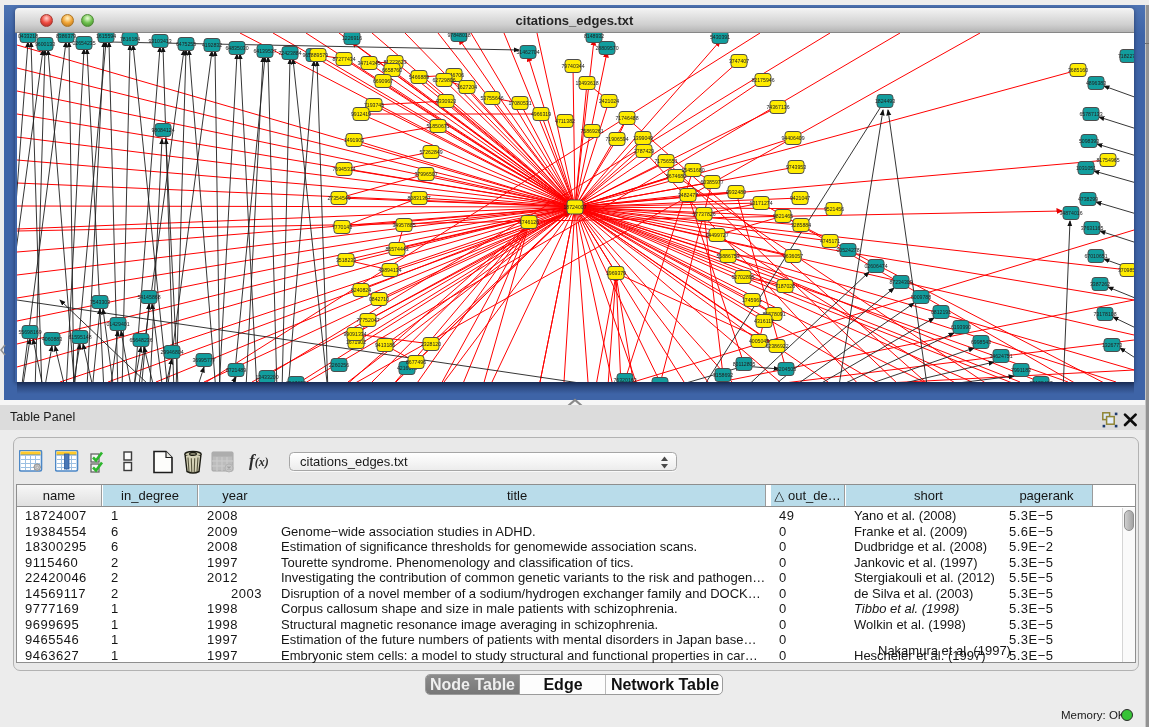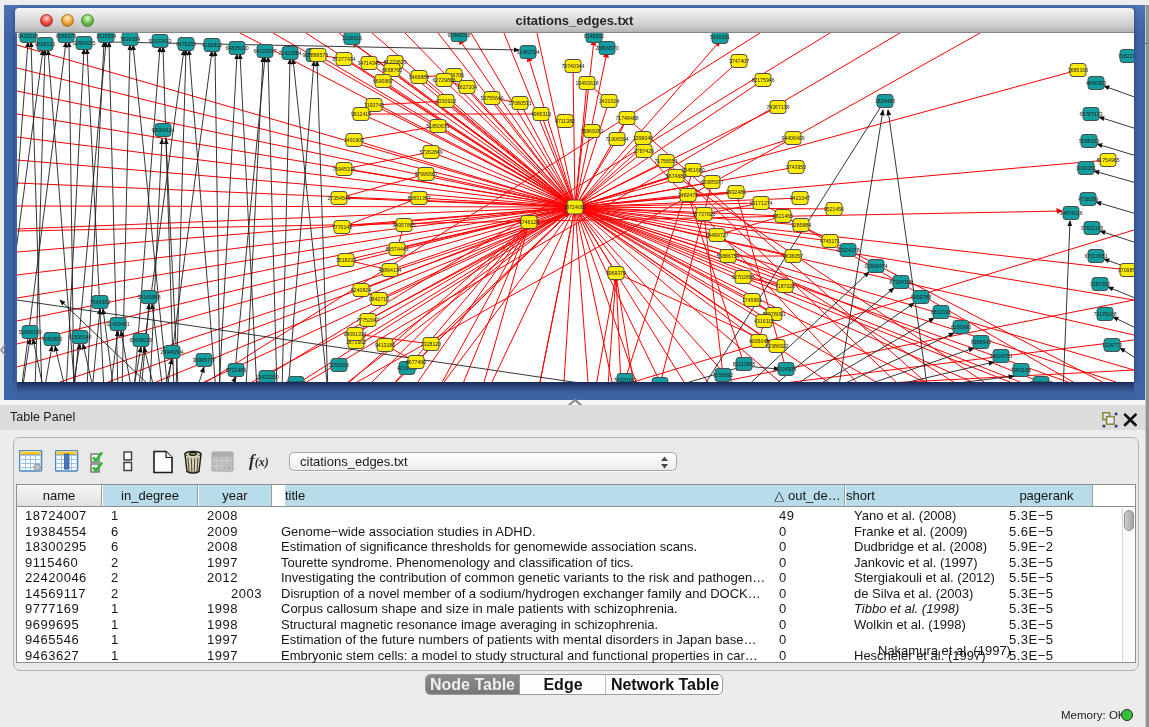--- a/index.html
+++ b/index.html
@@ -692,23 +692,23 @@
     <path d="M4.5,12.5L8,8H1z" fill="#4a4a4a"></path>
     </svg>
 </div>
 
 <div style="position:absolute;left:16px;top:484px;width:1120px;height:179px;background:#fff;
      border:1px solid #8e8e8e;font-size:13px;color:#151515;">
   <div style="position:absolute;left:0;top:0;width:1118px;height:22px;border-bottom:1px solid #8e8e8e;">
     <div style="position:absolute;left:0px;top:0;width:85px;height:21px;background:linear-gradient(#f7f7f7,#e0e0e0);border-right:1px solid #9b9b9b;text-align:center;line-height:21px;overflow:hidden;white-space:nowrap">name</div>
 <div style="position:absolute;left:86px;top:0;width:95px;height:21px;background:#b9dcea;border-right:1px solid #9b9b9b;text-align:center;line-height:21px;overflow:hidden;white-space:nowrap">in_degree</div>
 <div style="position:absolute;left:182px;top:0;width:73px;height:21px;background:#b9dcea;border-right:1px solid #9b9b9b;text-align:center;line-height:21px;overflow:hidden;white-space:nowrap">year</div>
-<div style="position:absolute;left:268px;top:0;width:497px;height:21px;background:#b9dcea;border-right:1px solid #9b9b9b;text-align:left;line-height:21px;overflow:hidden;white-space:nowrap">title</div>
+<div style="position:absolute;left:252px;top:0;width:497px;height:21px;background:#b9dcea;border-right:1px solid #9b9b9b;text-align:center;line-height:21px;overflow:hidden;white-space:nowrap">title</div>
 <div style="position:absolute;left:754px;top:0;width:74px;height:21px;background:#b9dcea;border-right:1px solid #9b9b9b;text-align:center;line-height:21px;overflow:hidden;white-space:nowrap">△ out_de…</div>
-<div style="position:absolute;left:829px;top:0;width:166px;height:21px;background:#b9dcea;border-right:1px solid #9b9b9b;text-align:left;line-height:21px;overflow:hidden;white-space:nowrap">short</div>
+<div style="position:absolute;left:829px;top:0;width:166px;height:21px;background:#b9dcea;border-right:1px solid #9b9b9b;text-align:center;line-height:21px;overflow:hidden;white-space:nowrap">short</div>
 <div style="position:absolute;left:984px;top:0;width:92px;height:21px;background:#b9dcea;border-right:1px solid #9b9b9b;text-align:center;line-height:21px;overflow:hidden;white-space:nowrap">pagerank</div>
   </div>
   <div style="position:absolute;left:0;top:23px;width:1118px;height:155px;overflow:hidden;">
     <div style="position:absolute;left:0;top:0px;width:1120px;height:15.5px;line-height:15.5px">
         <div style="position:absolute;left:8px;width:76px;top:0;white-space:nowrap;overflow:hidden;letter-spacing:0.5px;">18724007</div>
         <div style="position:absolute;left:94px;width:86px;top:0;white-space:nowrap;overflow:hidden;letter-spacing:0.5px;">1</div>
         <div style="position:absolute;left:190px;width:64px;top:0;white-space:nowrap;overflow:hidden;letter-spacing:0.5px;">2008</div>
         <div style="position:absolute;left:762px;width:65px;top:0;white-space:nowrap;overflow:hidden;letter-spacing:0.5px;">49</div>
         <div style="position:absolute;left:837px;width:145px;top:0;white-space:nowrap;overflow:hidden;">Yano et al. (2008)</div>
         <div style="position:absolute;left:992px;width:83px;top:0;white-space:nowrap;overflow:hidden;letter-spacing:0.5px;">5.3E−5</div>

